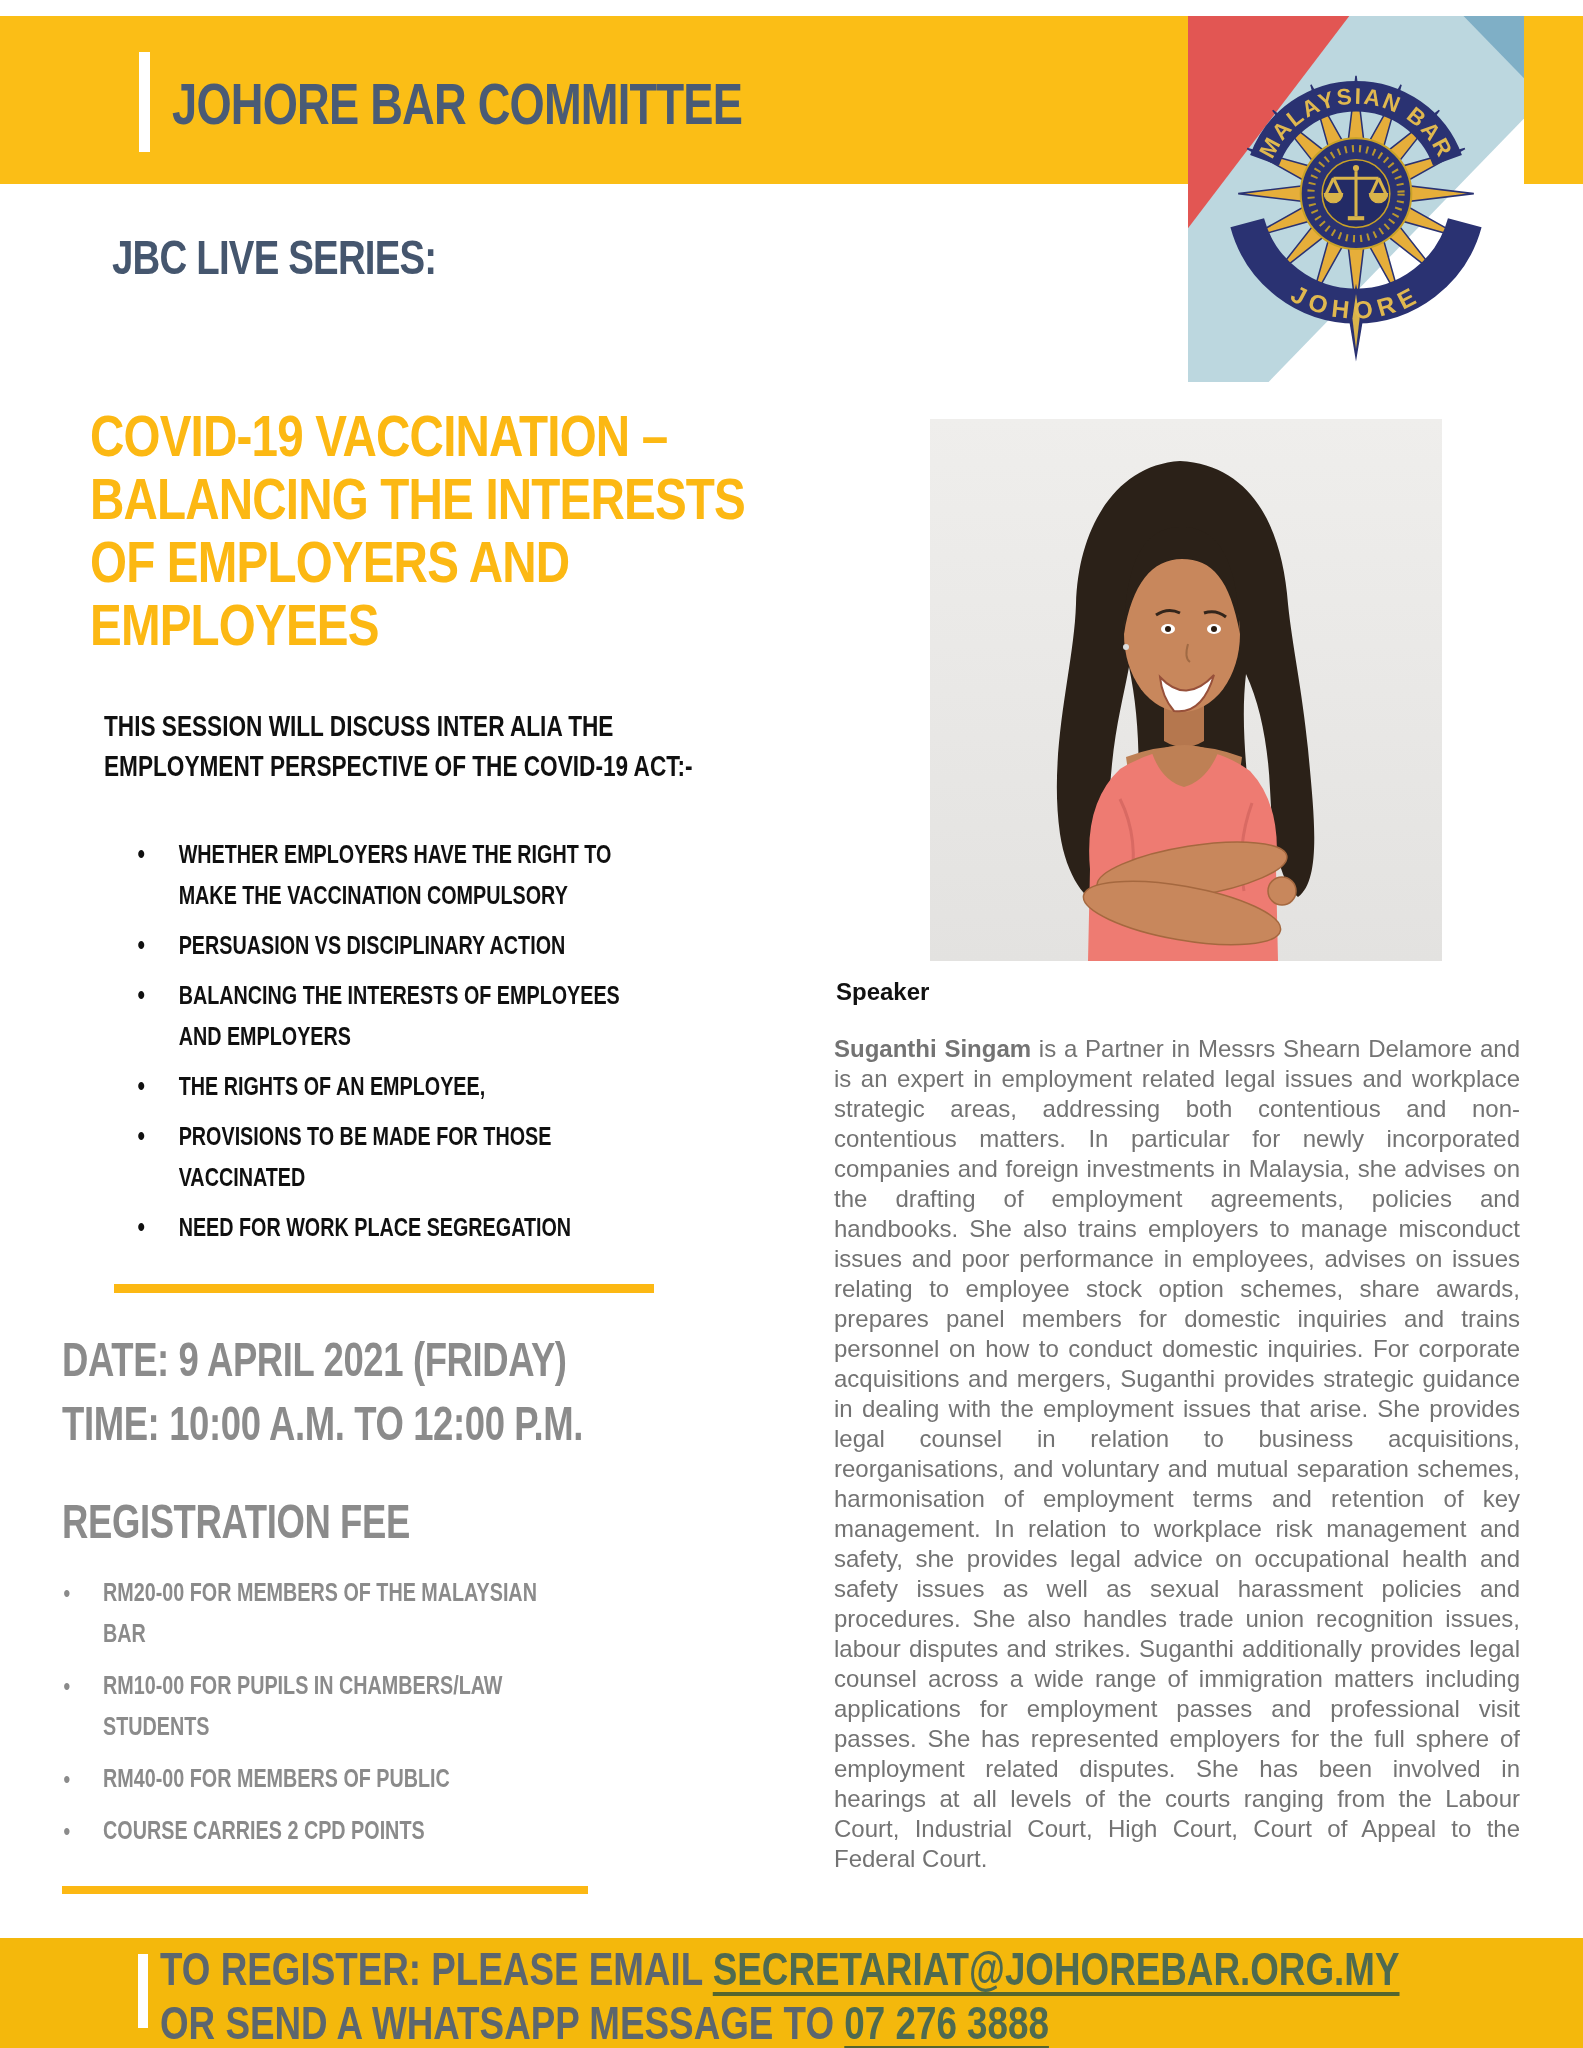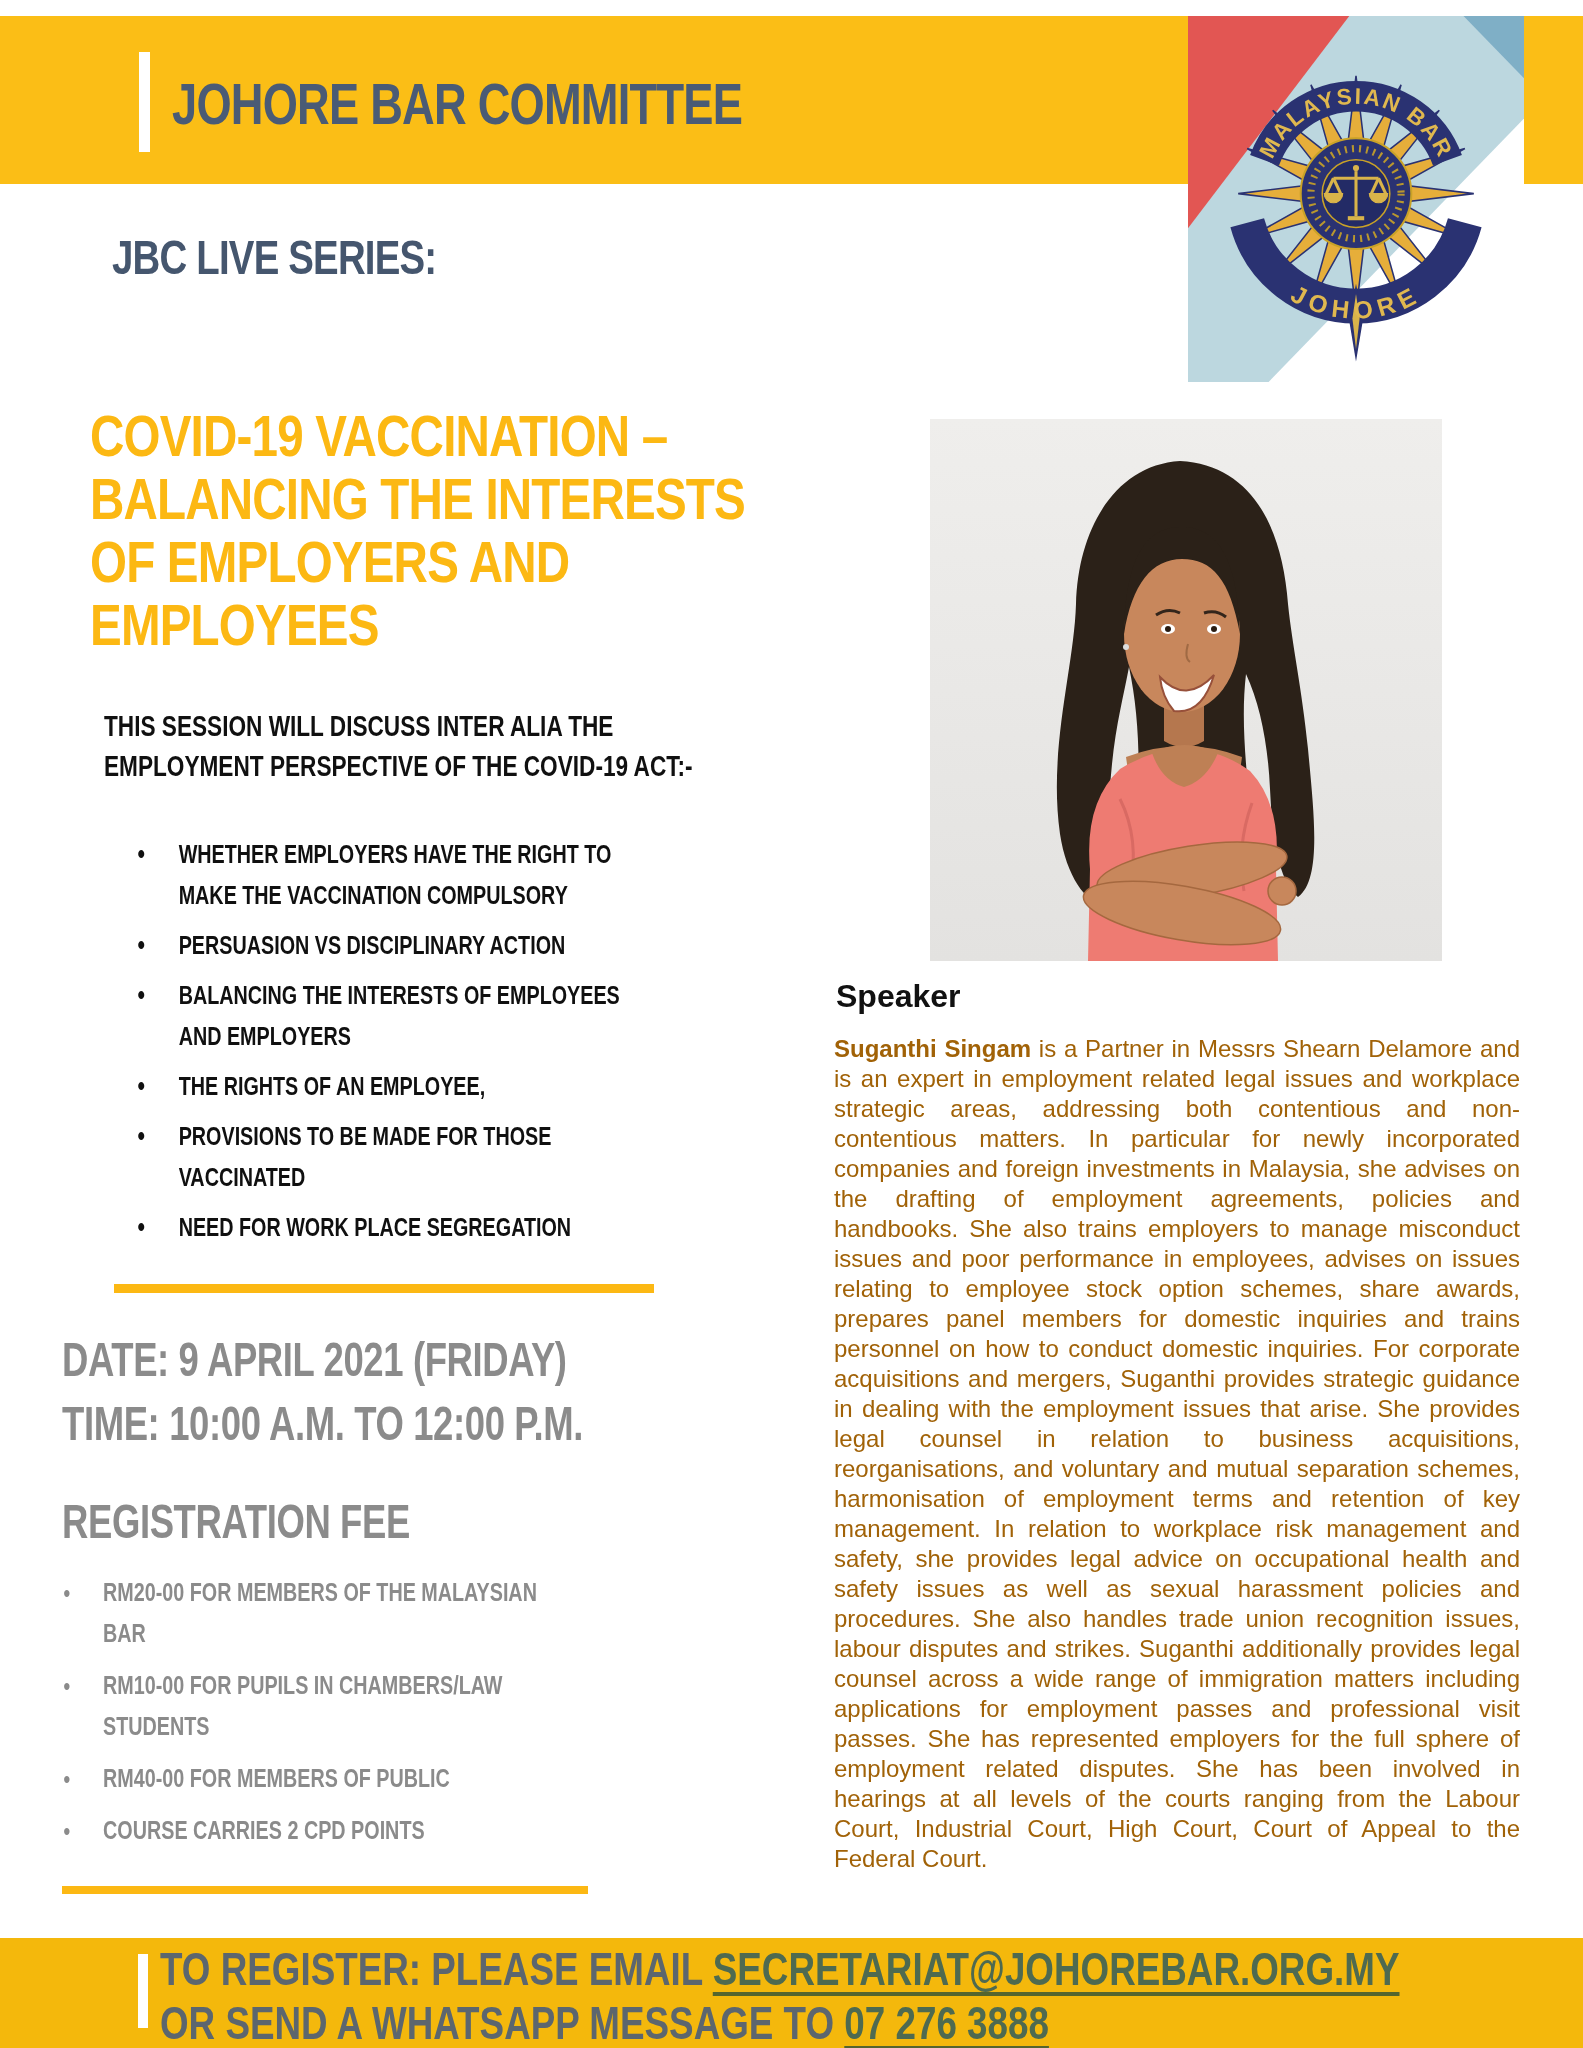--- a/index.html
+++ b/index.html
@@ -37,22 +37,22 @@
     letter-spacing:-0.5px;transform:scaleX(.76);transform-origin:0 0;white-space:nowrap;}
   .reg-heading{left:62px;top:1478px;font-size:48px;font-weight:bold;color:#8B8B8B;
     letter-spacing:-0.5px;transform:scaleX(.76);transform-origin:0 0;}
   .fees{left:62px;top:1556px;width:660px;font-size:25px;font-weight:bold;color:#8B8B8B;
     transform:scaleX(.79);transform-origin:0 0;margin:0;padding:0;list-style:none;}
   .fees .fee-item{position:relative;padding-left:52px;line-height:41px;margin-bottom:11px;}
   .fees .fee-item::before{content:"\2022";position:absolute;left:2px;top:0;font-size:24px;}
 
   
   .photo-box{left:930px;top:403px;width:512px;height:542px;background:#ECECEC;}
-  .speaker-label{left:836px;top:962px;font-size:32px;font-weight:bold;color:#111111;}
-  .bio{left:834px;top:1018px;width:686px;font-size:24px;line-height:30px;color:#a16207;
+  .speaker-label{left:836px;top:962px;font-size:24px;font-weight:bold;color:#111111;}
+  .bio{left:834px;top:1018px;width:686px;font-size:24px;line-height:30px;color:#737373;
     text-align:justify;}
   .bio b{font-weight:bold;}
 
   
   .bottom-banner{left:0;top:1922px;width:1583px;height:126px;background:#F4B80C;}
   .footer-lines{left:160px;top:1926px;font-size:46px;line-height:54px;font-weight:bold;
     color:#5C666E;transform:scaleX(.8);transform-origin:0 0;white-space:nowrap;}
   .footer-link{color:#4E6A50;text-decoration:underline;text-decoration-color:#55652E;
     text-decoration-thickness:4px;text-underline-offset:7px;cursor:pointer;}
 </style>

